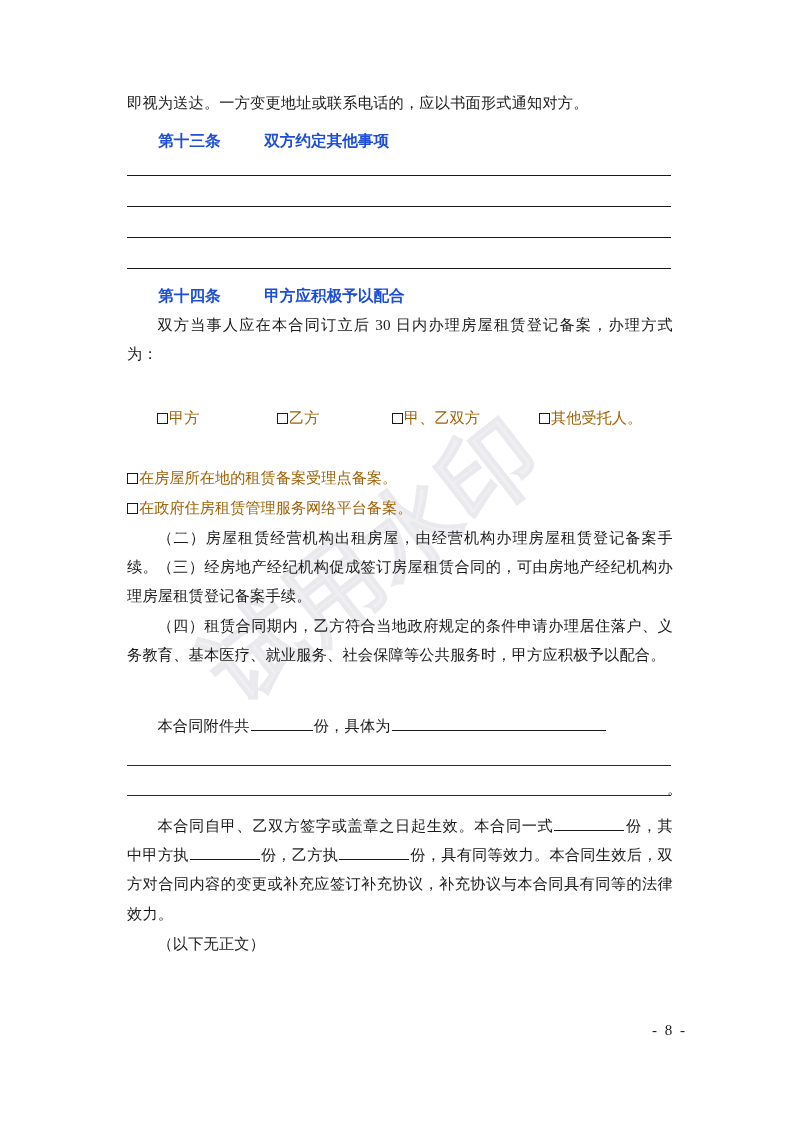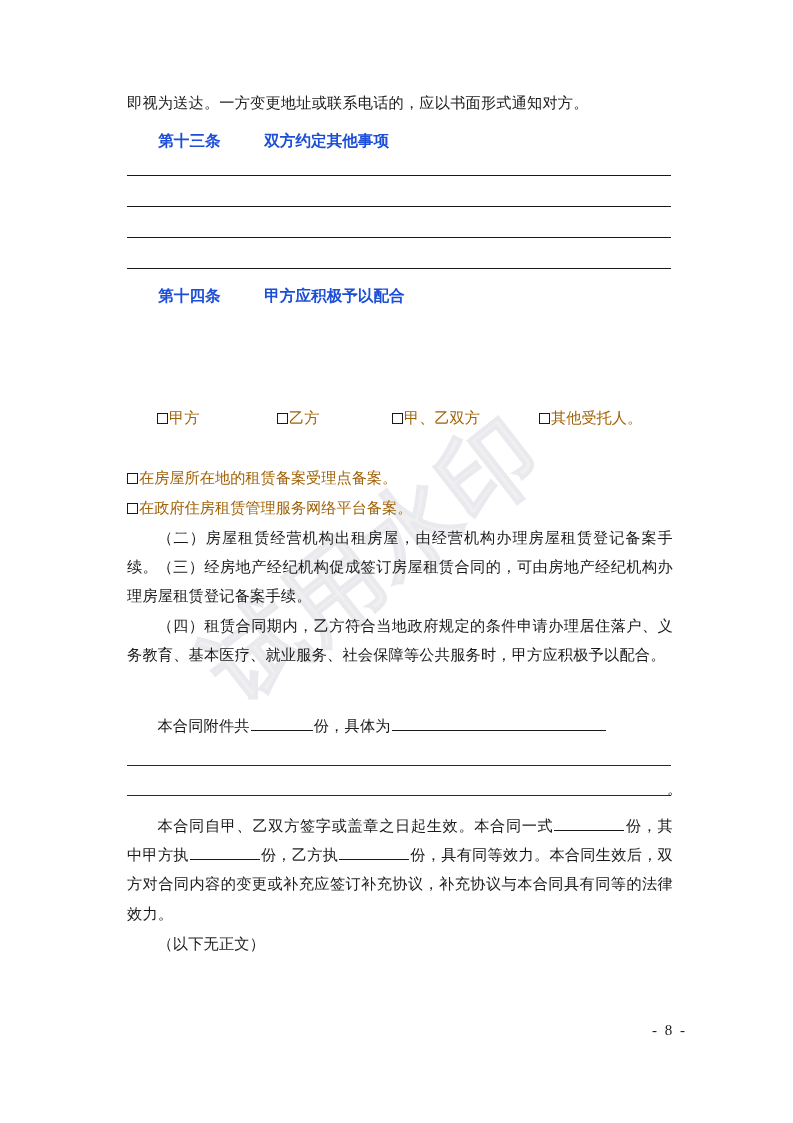--- a/index.html
+++ b/index.html
@@ -159,20 +159,21 @@
     <div class="rule" style="top:206px;"></div>
     <div class="rule" style="top:237px;"></div>
     <div class="rule" style="top:268px;"></div>
 
     <div class="heading hdr-indent" style="top:281px;">
       <span>第十四条</span>
       <span class="gap-wide"></span>
       <span>甲方应积极予以配合</span>
     </div>
 
+    <div class="body-text indent2" style="top:310px;">双方当事人应在本合同订立后 30 日内办理房屋租赁登记备案，办理方式为：</div>
 
 
     <div class="chk-row" style="top:403px; height:29px;">
       <span class="chk-cell" style="left:30px;">
         <span class="cbox"></span><span>甲方</span>
       </span>
       <span class="chk-cell" style="left:150px;">
         <span class="cbox"></span><span>乙方</span>
       </span>
       <span class="chk-cell" style="left:265px;">

